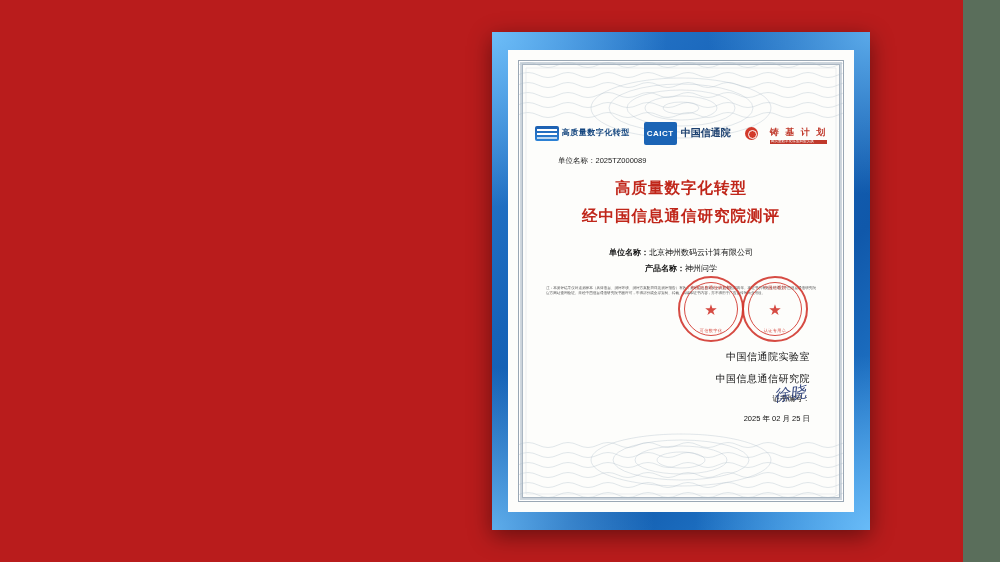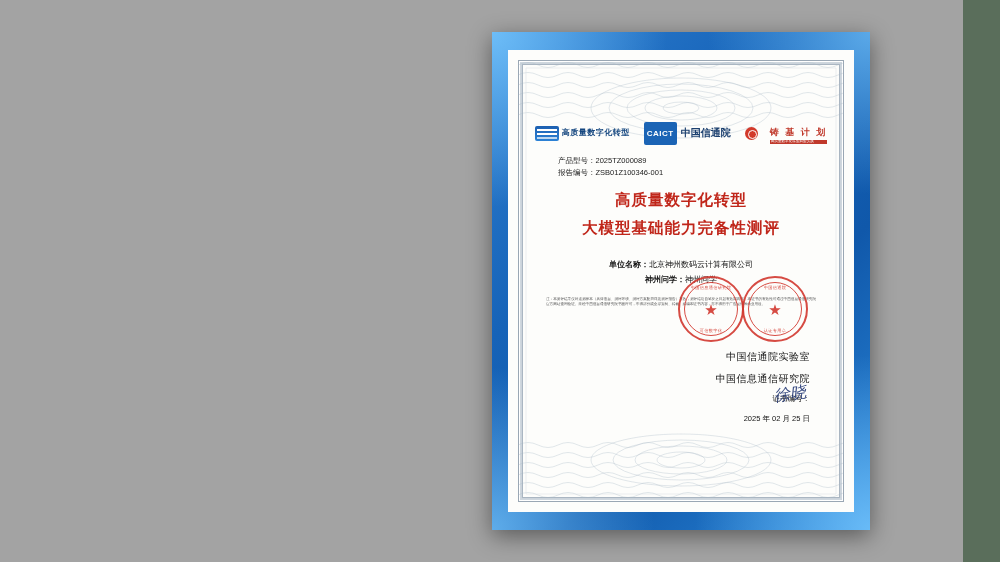--- a/index.html
+++ b/index.html
@@ -8,21 +8,21 @@
     width: 1000px;
     height: 562px;
     overflow: hidden;
     background: #5a6e5b;
     font-family: "Liberation Sans", sans-serif;
   }
   #stage {
     position: relative;
     width: 963px;
     height: 562px;
-    background: #a3a3a3;
+    background: #b91c1c;
     text-decoration: underline;
   }
 
   
   #cert-frame {
     position: absolute;
     left: 492px;
     top: 32px;
     width: 378px;
     height: 498px;
@@ -296,34 +296,33 @@
           </div>
           <div class="logo-zhuji">
             <span class="zmark"></span>
             <span class="ztxt">
               <b>铸 基 计 划</b>
               <small>高质量数字化转型典型实践</small>
             </span>
           </div>
         </div>
 
-        <div class="num-line">产品型号：2025TZ000089</div>
-        <div class="num-line">报告编号：ZSB01Z100346-001</div>
+        <div class="num-line">单位名称：2025TZ000089</div>
 
         <div class="title-block">
           <div class="title-main">高质量数字化转型</div>
-          <div class="title-sub">大模型基础能力完备性测评</div>
+          <div class="title-sub">经中国信息通信研究院测评</div>
         </div>
 
         <div class="fields">
           <div class="field-row">
             <span class="lbl">单位名称：</span><span>北京神州数码云计算有限公司</span>
           </div>
           <div class="field-row">
-            <span class="lbl">神州问学：</span><span>神州问学</span>
+            <span class="lbl">产品名称：</span><span>神州问学</span>
           </div>
         </div>
 
 
         <div class="footnote">注：本测评结果仅对送测样本（具体信息、测评环境、测评方案配置详见测评报告）有效，测评结论自签发之日起有效期两年。本证书的有效性可通过中国信息通信研究院官方网站查询验证。未经中国信息通信研究院书面许可，不得部分或全部复制、转载、摘编本证书内容，亦不得用于广告宣传等商业用途。</div>
 
         <div class="sign-area">
           <div class="seal-wrap">
             <div class="seal left">
               <div class="ring"></div>

